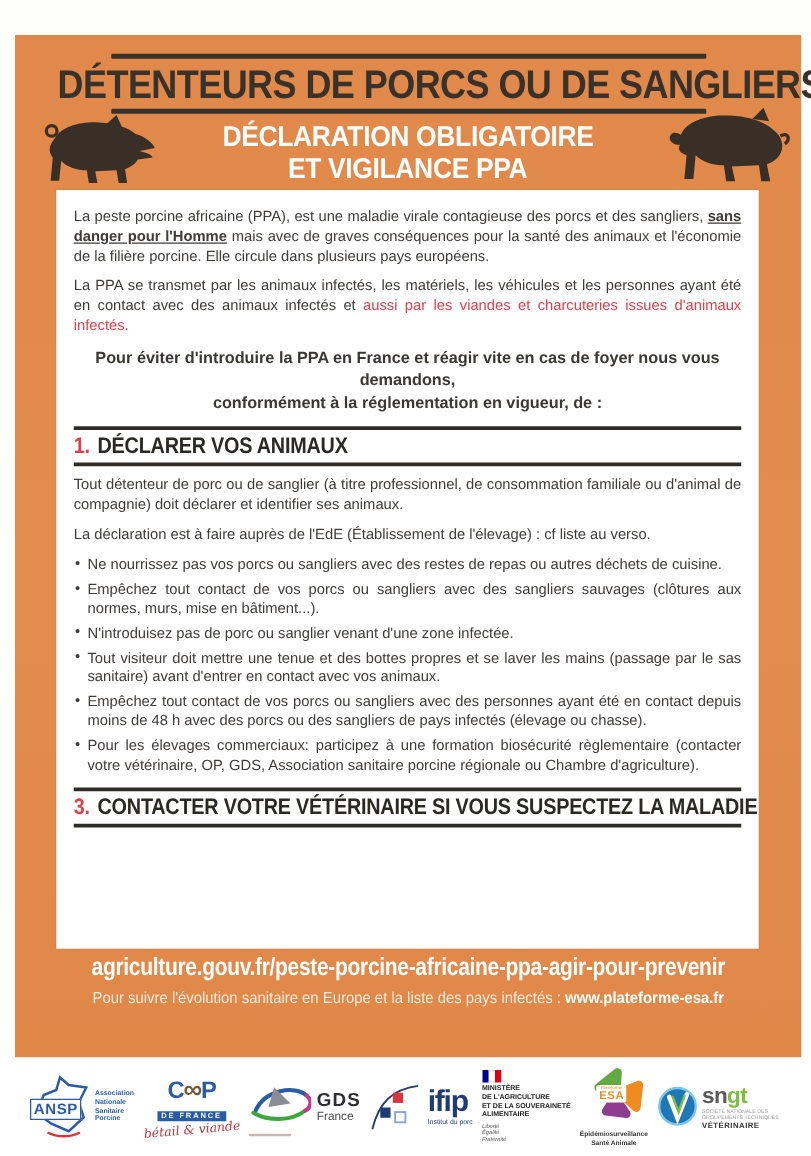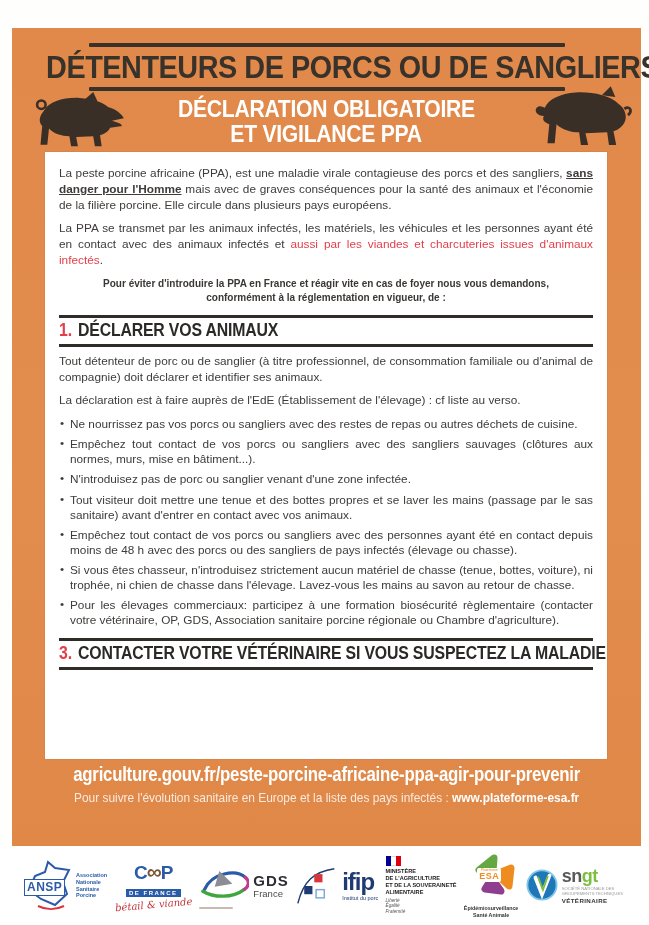--- a/index.html
+++ b/index.html
@@ -38,21 +38,21 @@
     background:#ffffff;box-sizing:border-box;padding:14px 14px 10px;
     overflow:hidden;box-shadow:0 0 0 1px rgba(0,0,0,0.03);
   }
   .body-text{
     margin:0 0 8px;font-size:11.8px;line-height:1.34;color:#3e3b39;text-align:justify;
   }
   .u-bold{font-weight:bold;text-decoration:underline;}
   .red{color:#e23f48;}
   .callout{
     margin:8px 0 4px;text-align:center;font-weight:bold;color:#3a3734;
-    font-size:10px;line-height:1.4;
+    font-size:13px;line-height:1.4;
   }
   .section-head{
     border-top:3px solid #2f2c28;border-bottom:3px solid #2f2c28;
     padding:2px 0 3px;margin:10px 0 7px;
     font-weight:bold;font-size:18px;color:#2b2926;white-space:nowrap;
   }
   .section-head .inner{display:inline-block;transform:scaleX(0.88);transform-origin:0 50%;letter-spacing:-0.2px;}
   .section-head .num{color:#e23f48;margin-right:7px;}
   ul.bullets{margin:0 0 2px;padding:0;list-style:none;}
   ul.bullets li{
@@ -175,21 +175,20 @@
       </div>
       <p class="body-text">Tout détenteur de porc ou de sanglier (à titre professionnel, de consommation familiale ou d'animal de compagnie) doit déclarer et identifier ses animaux.</p>
       <p class="body-text">La déclaration est à faire auprès de l'EdE (Établissement de l'élevage) : cf liste au verso.</p>
 
       <ul class="bullets">
         <li>Ne nourrissez pas vos porcs ou sangliers avec des restes de repas ou autres déchets de cuisine.</li>
         <li>Empêchez tout contact de vos porcs ou sangliers avec des sangliers sauvages (clôtures aux normes, murs, mise en bâtiment...).</li>
         <li>N'introduisez pas de porc ou sanglier venant d'une zone infectée.</li>
         <li>Tout visiteur doit mettre une tenue et des bottes propres et se laver les mains (passage par le sas sanitaire) avant d'entrer en contact avec vos animaux.</li>
         <li>Empêchez tout contact de vos porcs ou sangliers avec des personnes ayant été en contact depuis moins de 48 h avec des porcs ou des sangliers de pays infectés (élevage ou chasse).</li>
-        <li>Si vous êtes chasseur, n'introduisez strictement aucun matériel de chasse (tenue, bottes, voiture), ni trophée, ni chien de chasse dans l'élevage. Lavez-vous les mains au savon au retour de chasse.</li>
         <li>Pour les élevages commerciaux: participez à une formation biosécurité règlementaire (contacter votre vétérinaire, OP, GDS, Association sanitaire porcine régionale ou Chambre d'agriculture).</li>
       </ul>
 
       <div class="section-head">
         <span class="inner"><span class="num">3.</span><span>CONTACTER VOTRE VÉTÉRINAIRE SI VOUS SUSPECTEZ LA MALADIE</span></span>
       </div>
 
     </div>
 
     <div class="footer-block">

